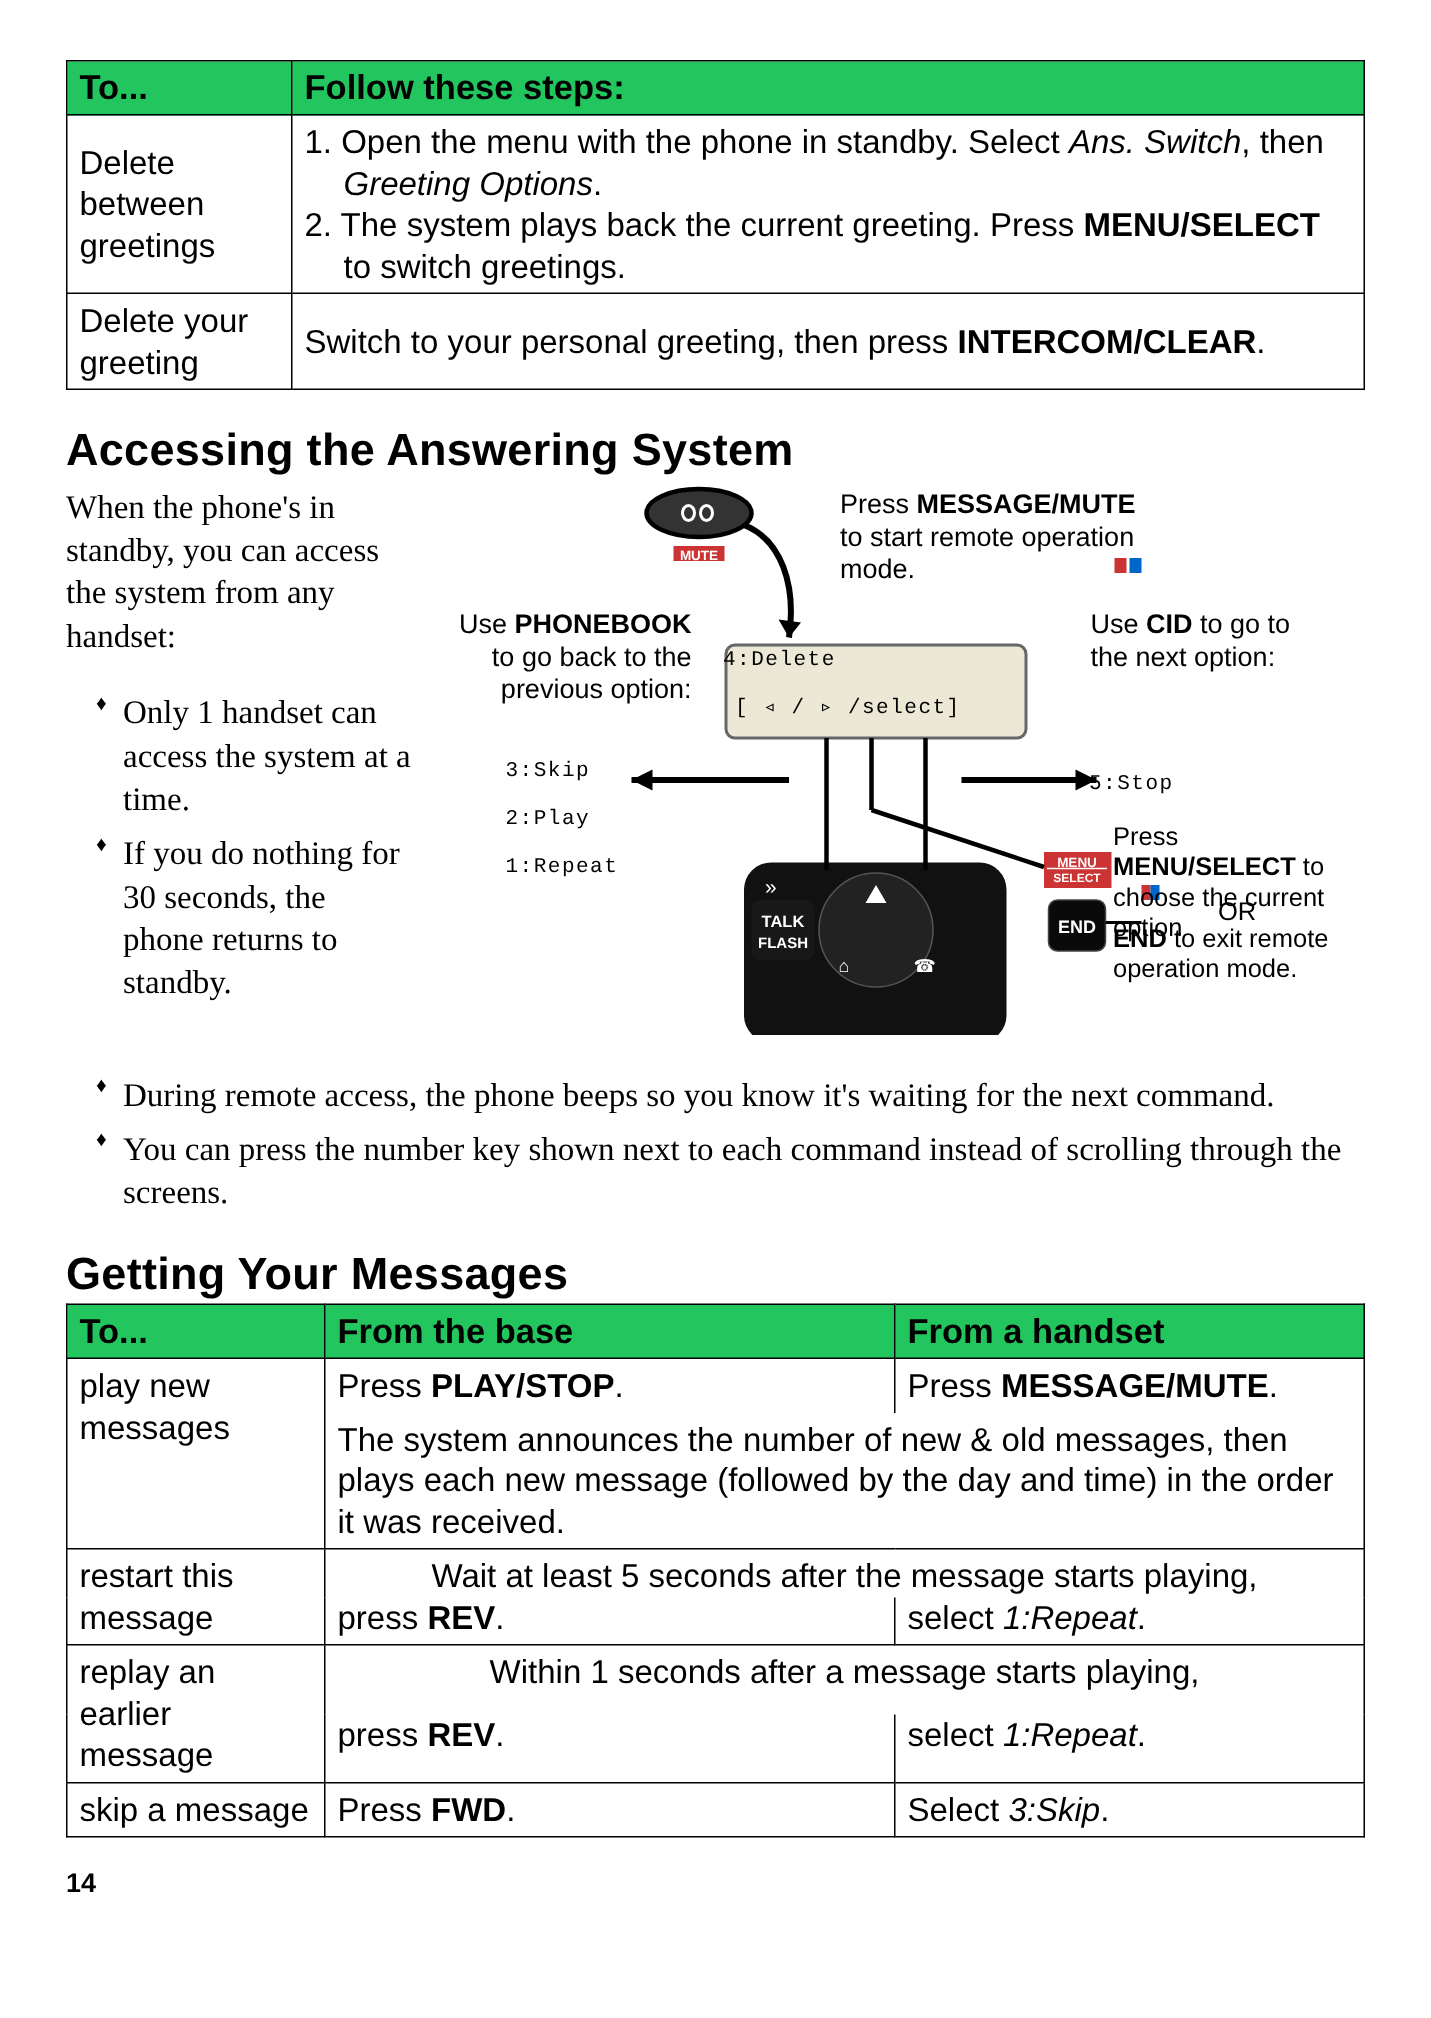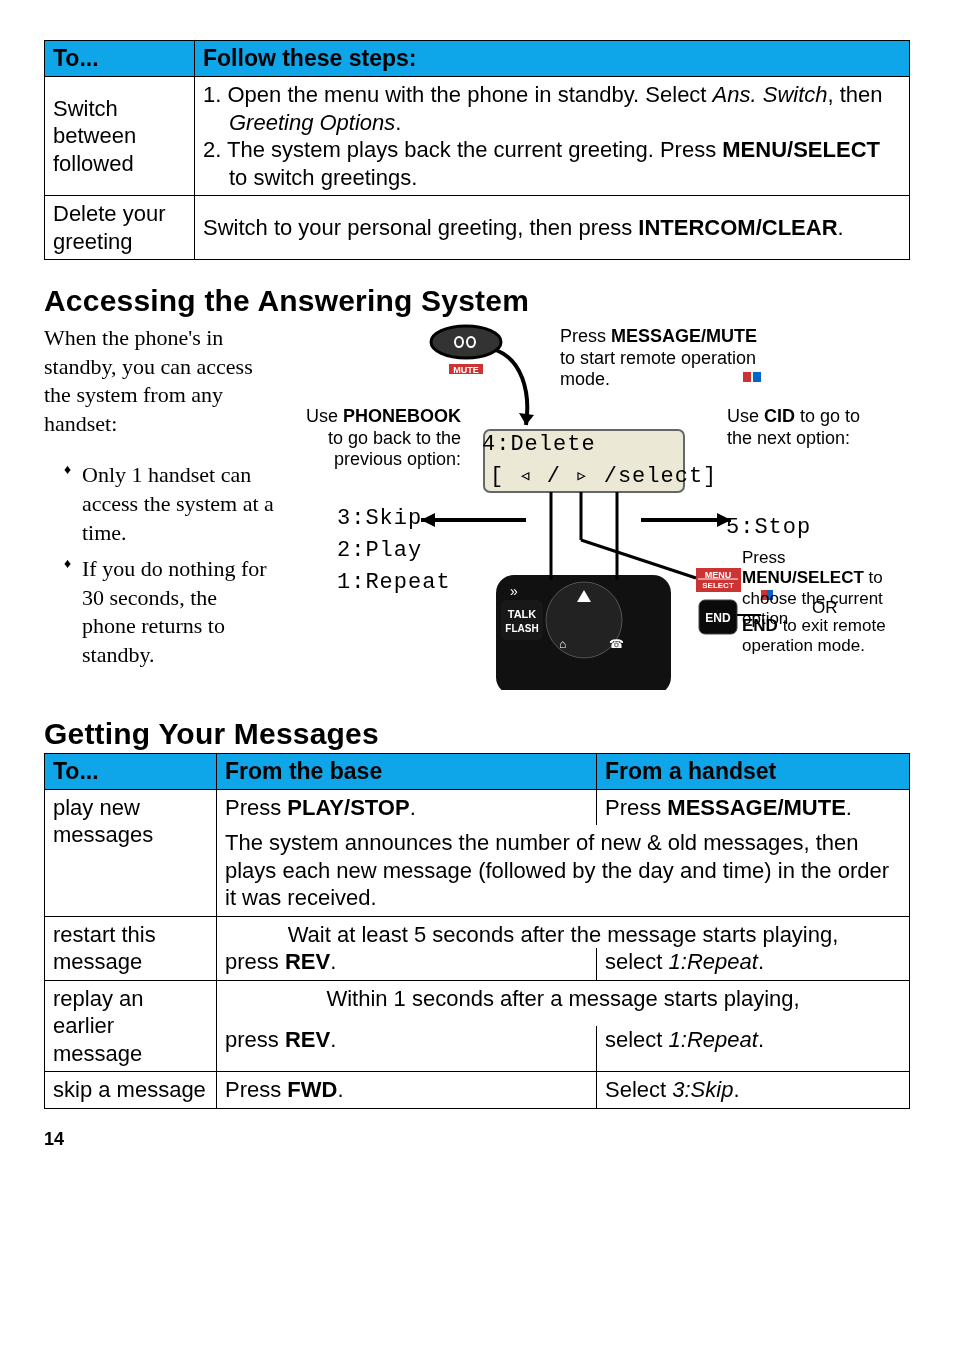--- a/index.html
+++ b/index.html
@@ -19,21 +19,21 @@
     width: 100%;
     table-layout: fixed;
   }
   td, th {
     border: 1.5px solid #000;
     padding: 4px 8px;
     vertical-align: top;
     text-align: left;
   }
   th, .th {
-    background: #0ea5e9;
+    background: #22c55e;
     font-weight: 700;
     font-size: 23px;
   }
   .body-cell {
     font-size: 22px;
     line-height: 1.25;
     vertical-align: middle;
   }
   h2 {
     font-size: 30px;
@@ -87,39 +87,39 @@
   .annot-end { text-align: right; }
   
   .phone-svg { position: absolute; left: 50%; top: 0; transform: translateX(-50%); }
   
   .step-indent { display:block; padding-left: 26px; text-indent: -26px; }
   
   .msg-table td, .msg-table th { vertical-align: top; }
   .msg-table .center { text-align: center; }
   .merged-desc { font-size: 22px; line-height:1.25; }
   .nowrap { white-space: nowrap; }
-  .seg { font-family: 'Courier New', monospace; letter-spacing: 1px; font-size: 22px; }
+  .seg { font-family: 'Courier New', monospace; letter-spacing: 1px; font-size: 14px; }
 </style>
 </head>
 <body>
 
 <div class="page">
 
   <table>
     <colgroup>
         <col style="width:150px">
         <col>
       </colgroup>
     <tbody>
         <tr>
       <th class="th"><span>To...</span></th>
       <th class="th"><span>Follow these steps:</span></th>
     </tr>
     <tr>
-      <td class="body-cell"><span>Switch between followed</span></td>
+      <td class="body-cell"><span>Delete between greetings</span></td>
       <td class="body-cell">
         <span class="step-indent">
           <span>1. Open the menu with the phone in standby. Select </span><i>Ans. Switch</i><span>, then </span><i>Greeting Options</i><span>.</span>
         </span>
         <span class="step-indent">
           <span>2. The system plays back the current greeting. Press </span><b>MENU/SELECT</b><span> to switch greetings.</span>
         </span>
       </td>
     </tr>
     <tr>
@@ -222,20 +222,24 @@
       <div class="annot annot-small" style="left:450px; top:228px; width:160px;">
         <span>Press </span><b>MENU/SELECT</b><span> to choose the current option</span>
       </div>
       <div class="annot annot-small" style="left:520px; top:278px;">OR</div>
       <div class="annot annot-small" style="left:450px; top:296px; width:160px;">
         <b>END</b><span> to exit remote operation mode.</span>
       </div>
     </div>
   </div>
 
+  <ul class="diamond" style="padding-left:20px;">
+    <li>During remote access, the phone beeps so you know it's waiting for the next command.</li>
+    <li>You can press the number key shown next to each command instead of scrolling through the screens.</li>
+  </ul>
 
   <h2>Getting Your Messages</h2>
 
   <table class="msg-table">
     <colgroup>
         <col style="width:172px">
         <col style="width:380px">
         <col>
       </colgroup>
     <tbody>

